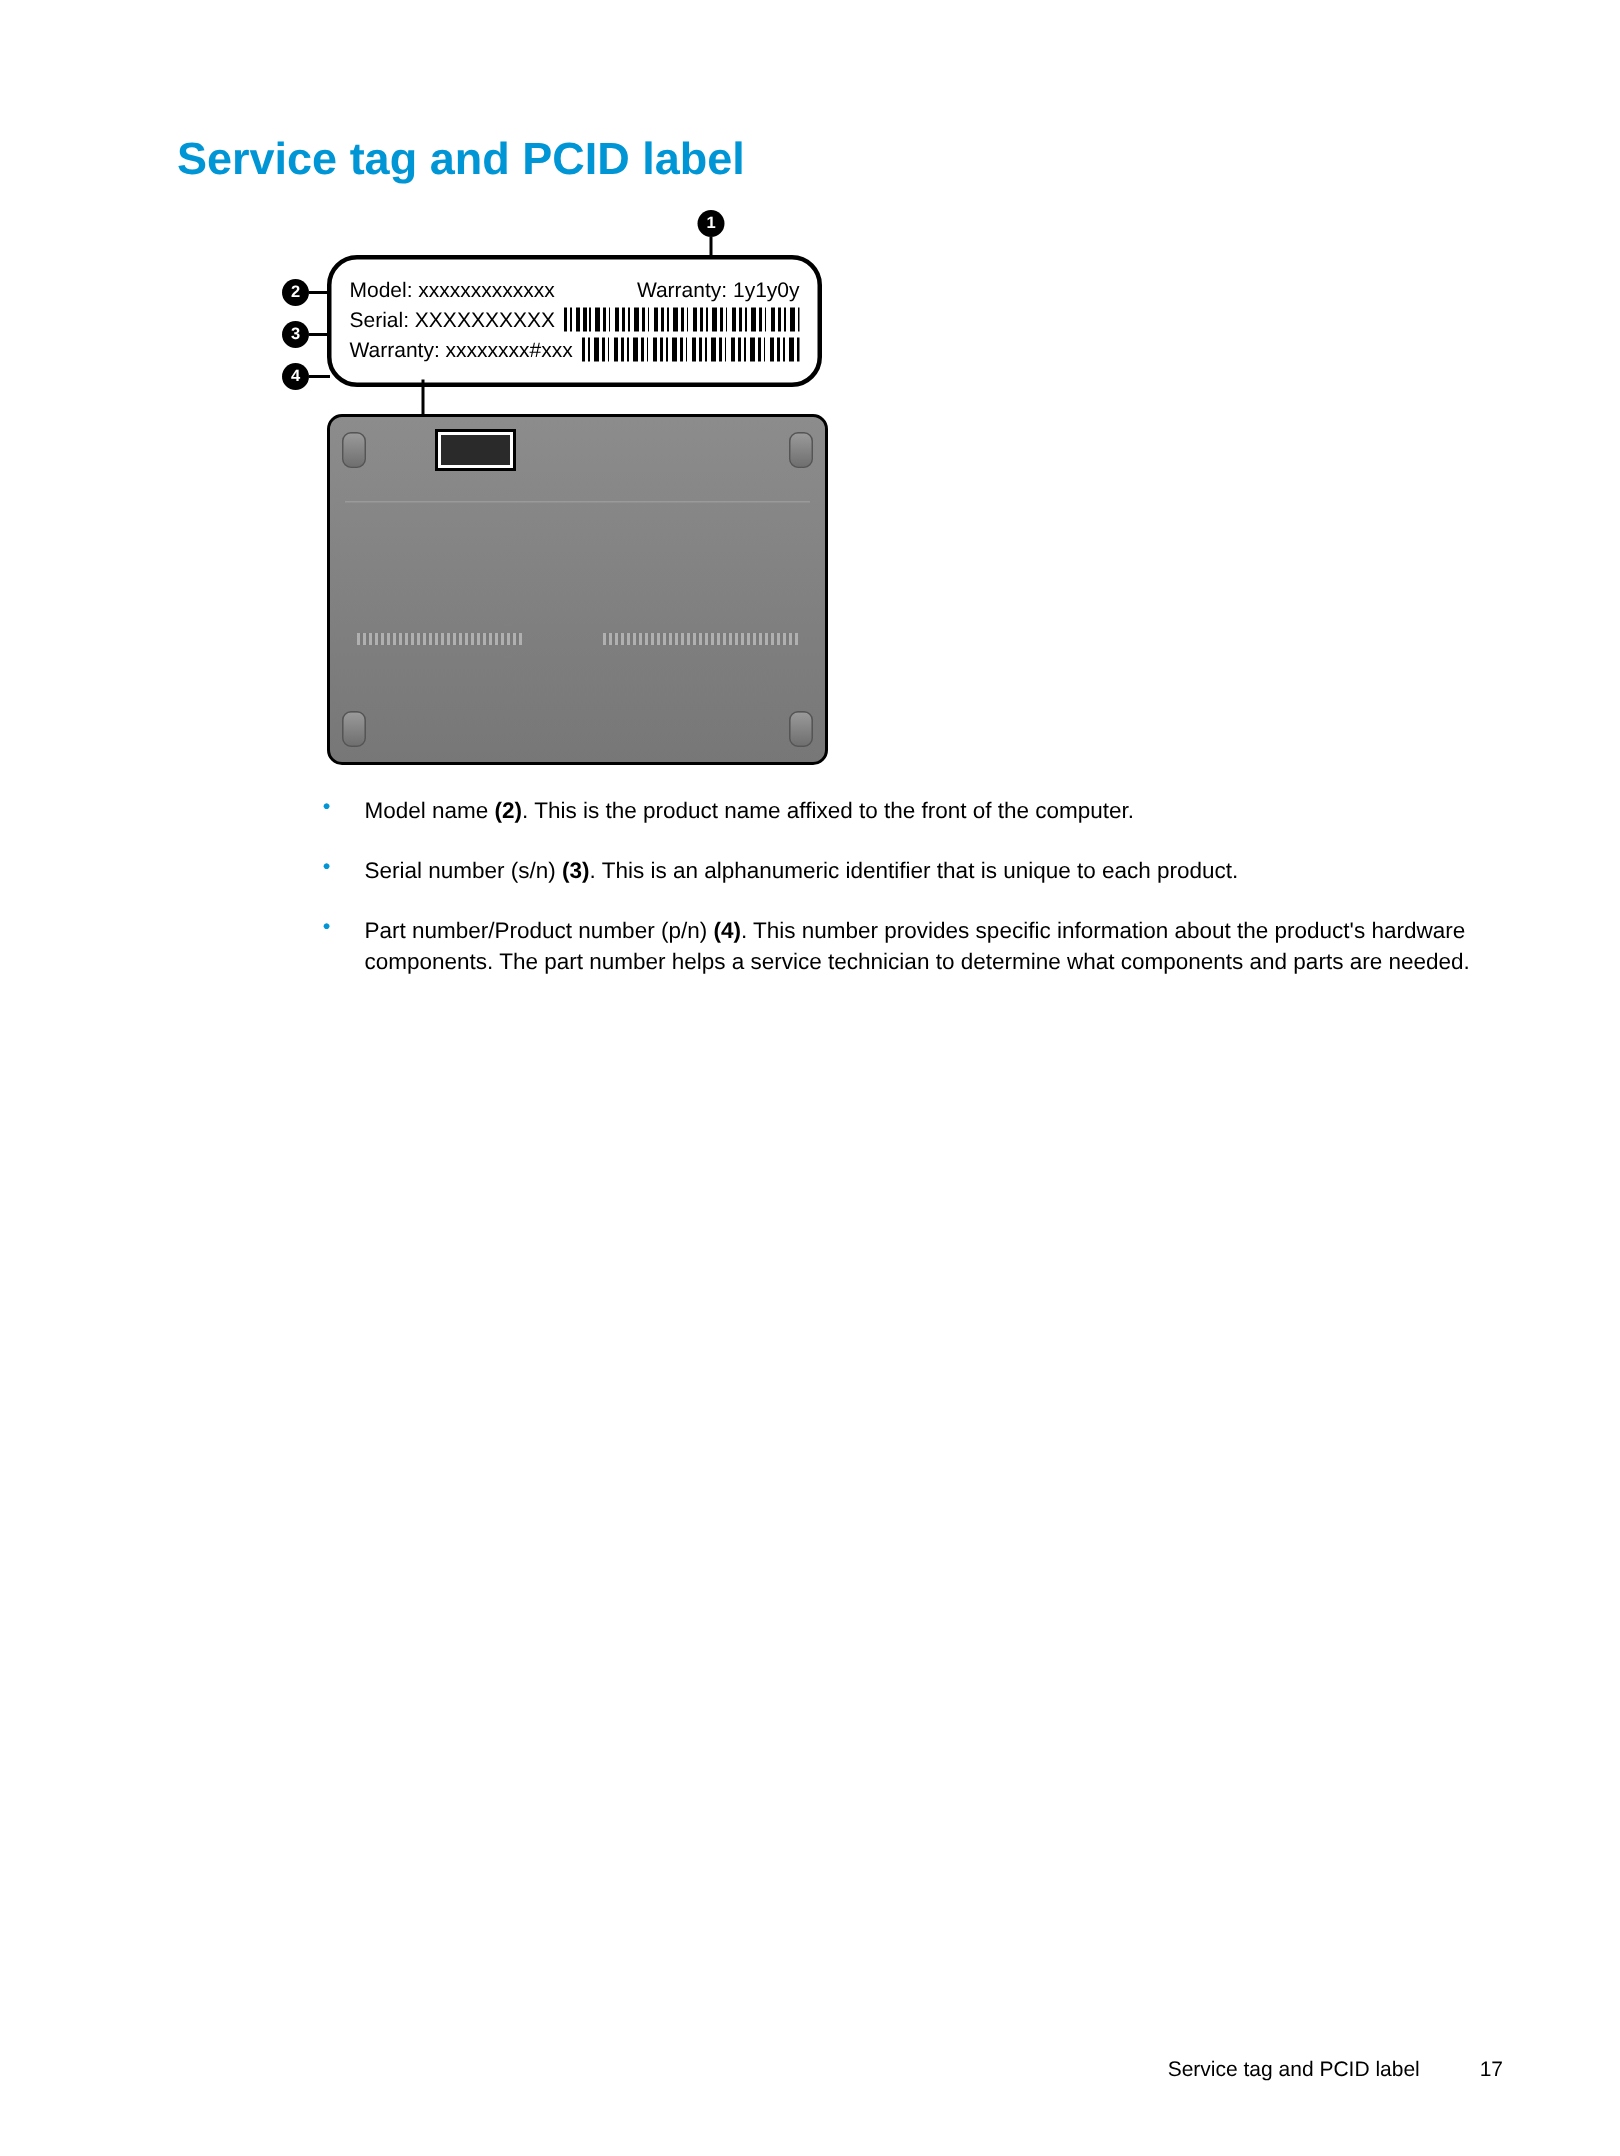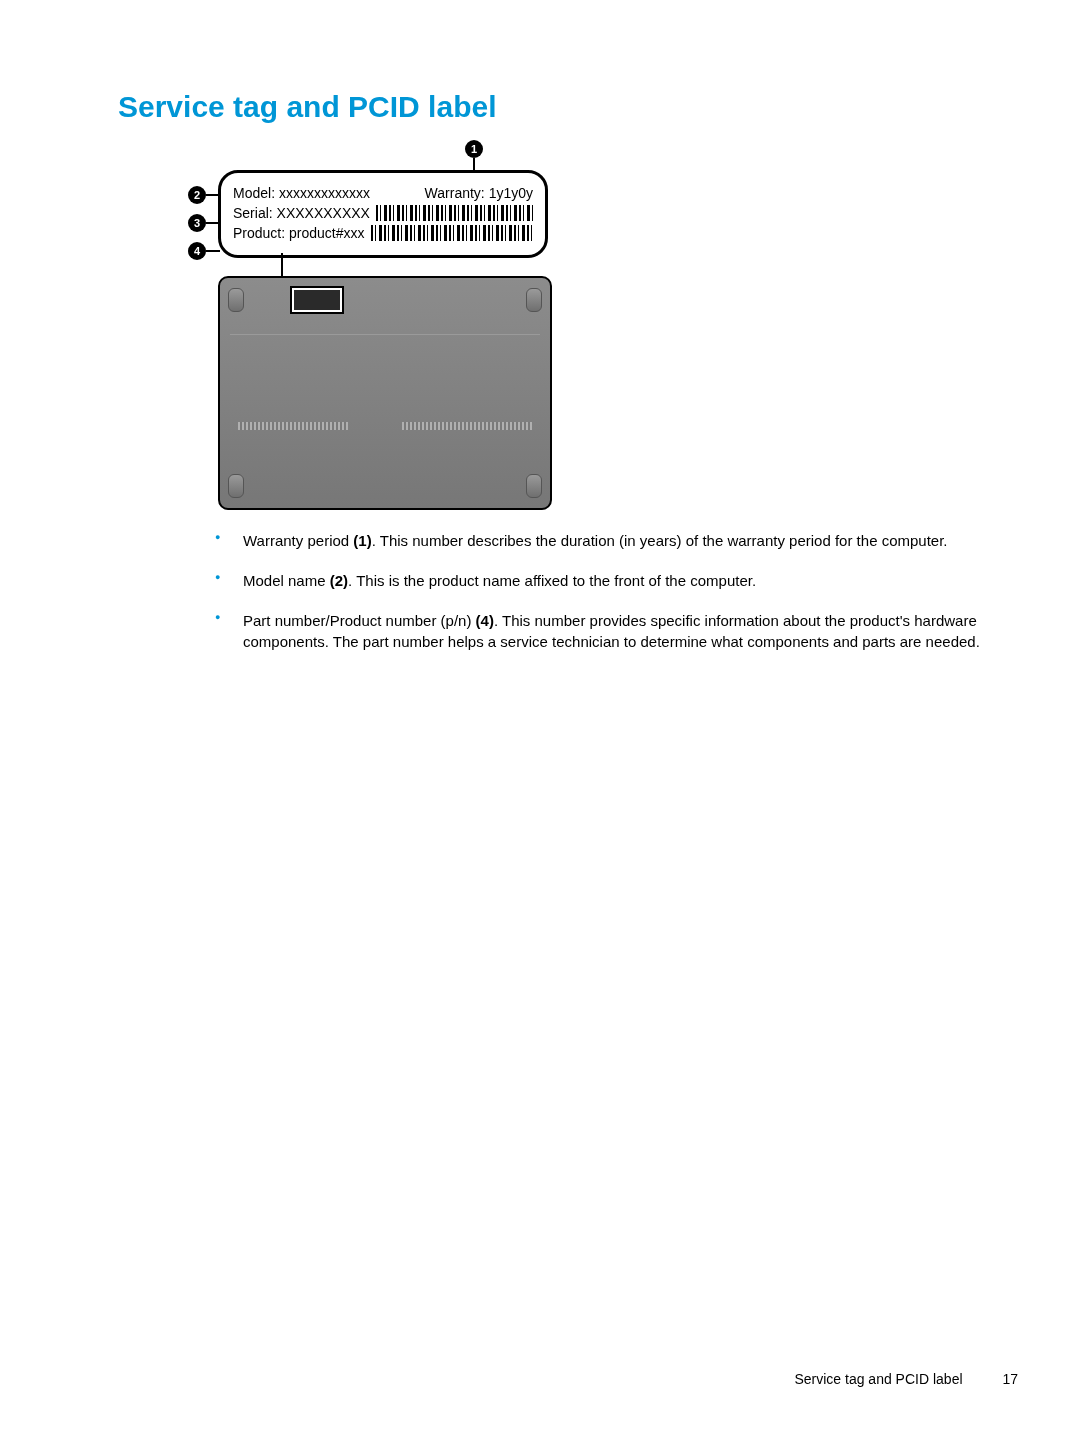--- a/index.html
+++ b/index.html
@@ -159,21 +159,21 @@
     top: 1px;
     font-size: 9px;
     color: #0096d6;
   }
   .bold { font-weight: bold; }
 
   
   .footer {
     position: absolute;
     bottom: 50px;
-    right: 90px;
+    right: 106px;
     font-size: 14px;
   }
   .footer .pn { display: inline-block; margin-left: 36px; }
 </style>
 </head>
 <body>
 
 <div class="page">
 
   <h1>Service tag and PCID label</h1>
@@ -199,42 +199,42 @@
     <div class="label-box">
       <div class="label-row">
         <span class="left">Model: xxxxxxxxxxxxx</span>
         <span class="right">Warranty: 1y1y0y</span>
       </div>
       <div class="label-row">
         <span class="left">Serial: XXXXXXXXXX</span>
         <span class="barcode"></span>
       </div>
       <div class="label-row">
-        <span class="left">Product: product#xxx</span>
+        <span class="left">Warranty: xxxxxxxx#xxx</span>
         <span class="barcode"></span>
       </div>
       <span class="pin-line"></span>
     </div>
 
     <div class="bottom-shell">
       <div class="panel-label"></div>
       <div class="panel-line"></div>
       <div class="foot tl"></div>
       <div class="foot tr"></div>
       <div class="foot bl"></div>
       <div class="foot br"></div>
     </div>
   </div>
 
   <ul class="callouts">
     <li>
-      <span>Warranty period </span><span class="bold">(1)</span><span>. This number describes the duration (in years) of the warranty period for the computer.</span>
+      <span>Model name </span><span class="bold">(2)</span><span>. This is the product name affixed to the front of the computer.</span>
     </li>
     <li>
-      <span>Model name </span><span class="bold">(2)</span><span>. This is the product name affixed to the front of the computer.</span>
+      <span>Serial number (s/n) </span><span class="bold">(3)</span><span>. This is an alphanumeric identifier that is unique to each product.</span>
     </li>
     <li>
       <span>Part number/Product number (p/n) </span><span class="bold">(4)</span><span>. This number provides specific information about the product's hardware components. The part number helps a service technician to determine what components and parts are needed.</span>
     </li>
   </ul>
 
   <div class="footer">
     <span>Service tag and PCID label</span>
     <span class="pn">17</span>
   </div>

